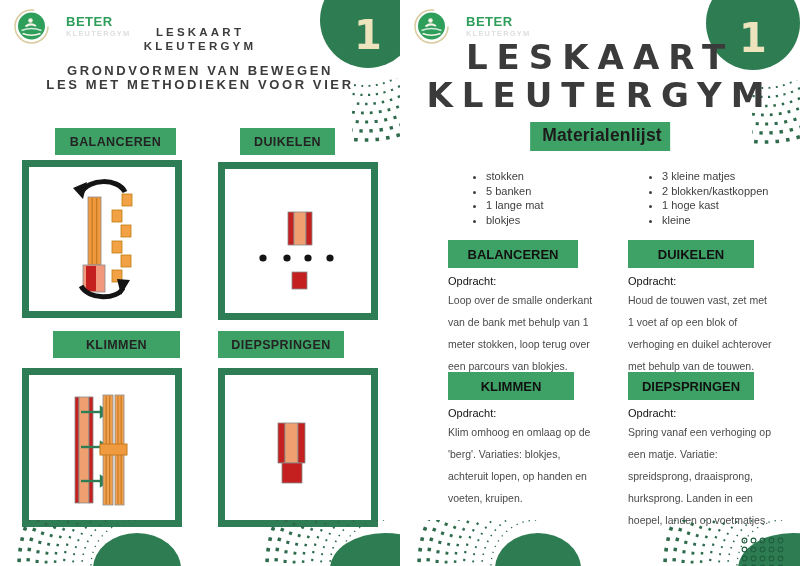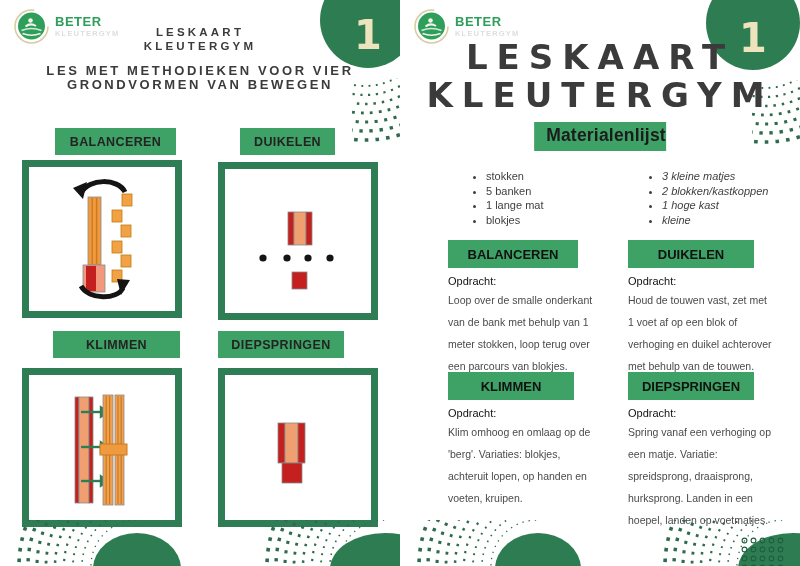--- a/index.html
+++ b/index.html
@@ -1,21 +1,21 @@
 <!DOCTYPE html>
 <html><head>
 <meta charset="utf-8">
 <style>
   html,body{margin:0;padding:0;background:#fff;}
   body{width:800px;height:566px;font-family:"Liberation Sans",sans-serif;}
   .spread{position:relative;width:800px;height:566px;display:flex;background:#fff;}
   .page{position:relative;width:400px;height:566px;overflow:hidden;background:#fff;flex:0 0 400px;}
 
   
-  .logo{position:absolute;left:13px;top:8px;display:flex;align-items:center;gap:5px;}
+  .logo{position:absolute;left:13px;top:8px;display:flex;align-items:center;gap:16px;}
   .logo-badge{width:37px;height:37px;position:relative;flex:0 0 37px;}
   .logo-text{display:flex;flex-direction:column;line-height:1;}
   .logo-brand{font-size:13px;font-weight:bold;color:#2E9E5B;letter-spacing:.5px;}
   .logo-sub{font-size:7.5px;font-weight:bold;color:#DEDEDE;letter-spacing:1.2px;margin-top:2px;}
 
   
   .num-circle{position:absolute;width:96px;height:96px;border-radius:50%;background:#2E7D52;
     display:flex;align-items:center;justify-content:center;}
   .page-left .num-circle{left:320px;top:-28px;}
   .page-right .num-circle{left:306px;top:-24px;width:94px;height:94px;}
@@ -38,25 +38,25 @@
   .q-btn{position:absolute;height:27px;background:#3EA266;color:#232323;font-weight:bold;
     font-size:12.5px;letter-spacing:.4px;display:flex;align-items:center;justify-content:center;}
   .q-box{position:absolute;width:146px;height:144px;border:7px solid #2E7D54;background:#fff;}
   .q-box svg{display:block;width:146px;height:144px;}
 
   
   .big-title{position:absolute;left:0;top:38px;width:400px;text-align:center;color:#3B3B3B;
     font-size:34px;font-weight:800;letter-spacing:9px;line-height:38px;font-family:"DejaVu Sans",sans-serif;}
   .mat-header{position:absolute;top:122px;left:50%;transform:translateX(-50%);
     background:#3EA266;color:#1C1C1C;font-size:17.5px;font-weight:bold;
-    padding:3px 0 5px 12px;letter-spacing:.2px;}
+    padding:3px 8px 5px 12px;letter-spacing:.2px;}
   .mat-list{position:absolute;top:153px;margin:16px;padding:0 0 0 14px;font-size:11px;color:#3f3f3f;line-height:14px;}
   .mat-list li{margin:0 0 0.5px 0;}
   .mat-list-left{left:56px;}
-  .mat-list-right{left:232px;font-style:italic;}
+  .mat-list-right{left:232px;}
 
   .sec{position:absolute;width:152px;}
   .sec-btn{height:28px;background:#3EA266;color:#111;font-weight:bold;font-size:13px;
     display:flex;align-items:center;justify-content:center;margin-bottom:7px;}
   .sec-task{font-size:11px;font-weight:normal;color:#111;margin:0 0 2px 0;}
   .sec-text{font-size:10.5px;line-height:22px;color:#4A4A4A;margin:0;width:147px;}
 </style>
 </head>
 <body>
 
@@ -108,22 +108,22 @@
     <svg class="side-fan" width="48" height="92" viewBox="-13 56 48 92">
         <use href="#fan"></use>
       </svg>
 
     <div class="small-title">
       <span style="display:block">LESKAART</span>
       <span style="display:block">KLEUTERGYM</span>
     </div>
 
     <div class="subtitle">
+      <span style="display:block">GRONDVORMEN VAN BEWEGEN</span>
       <span style="display:block">LES MET METHODIEKEN VOOR VIER</span>
-      <span style="display:block">GRONDVORMEN VAN BEWEGEN</span>
     </div>
 
     <div class="q-btn" style="left:55px;top:128px;width:121px;">BALANCEREN</div>
     <div class="q-btn" style="left:240px;top:128px;width:95px;">DUIKELEN</div>
     <div class="q-btn" style="left:53px;top:331px;width:127px;">KLIMMEN</div>
     <div class="q-btn" style="left:218px;top:331px;width:126px;">DIEPSPRINGEN</div>
 
     <div class="q-box" style="left:22px;top:160px;">
       <svg viewBox="0 0 146 144">
         <path d="M52 26 C 60 11, 89 11, 96 25" stroke="#141414" stroke-width="5" fill="none"></path>

